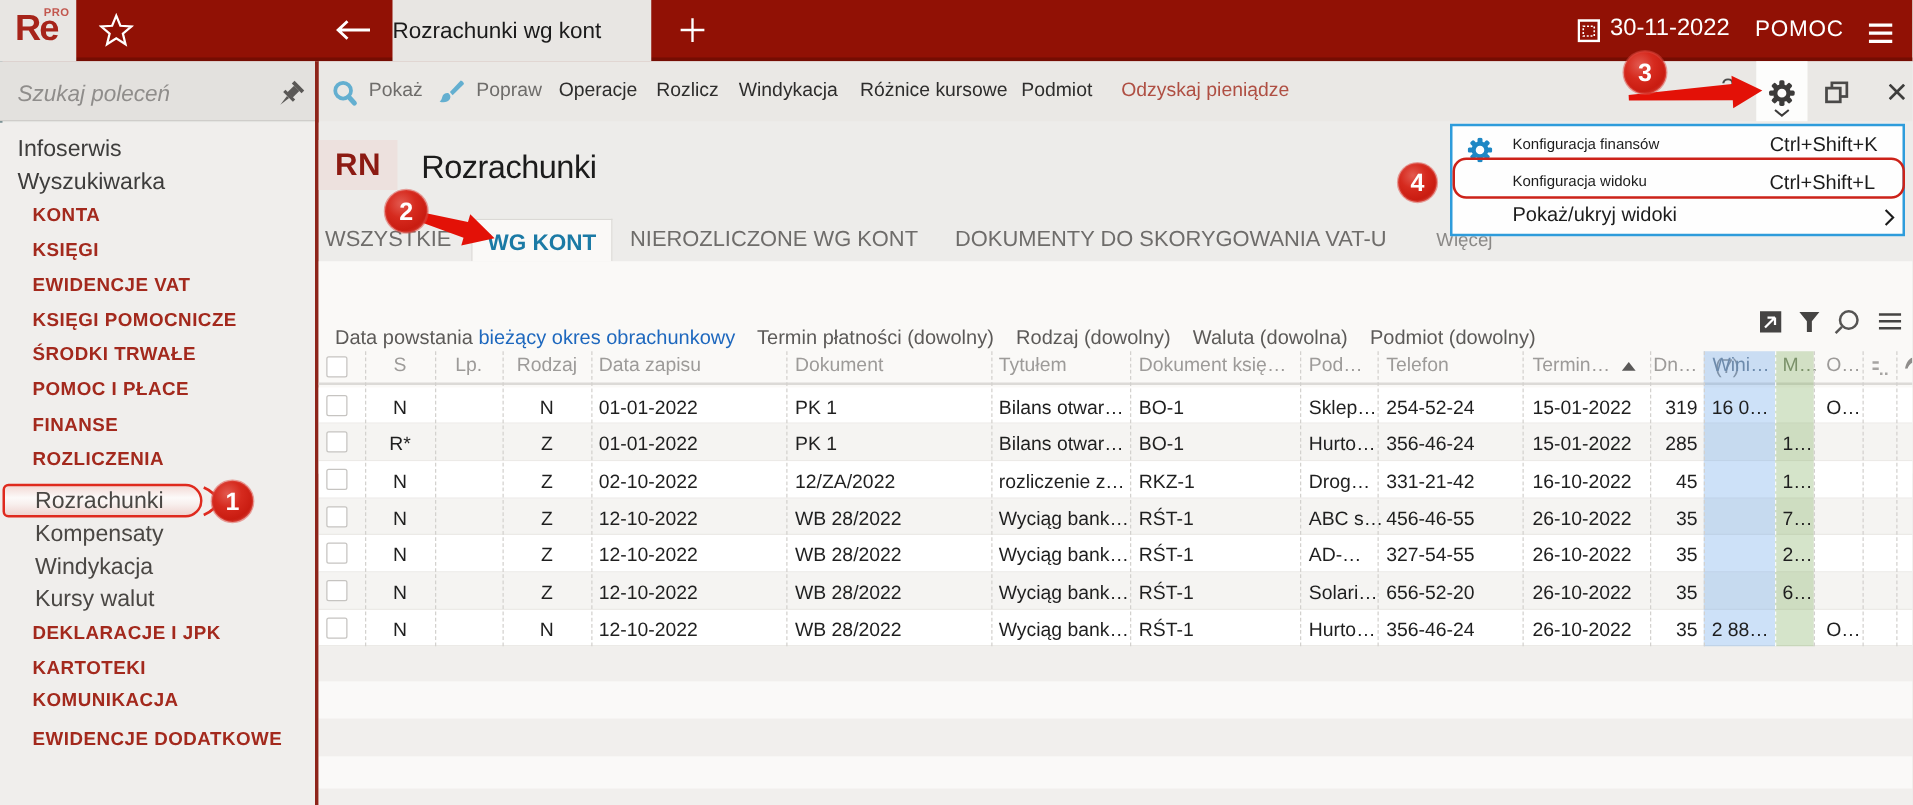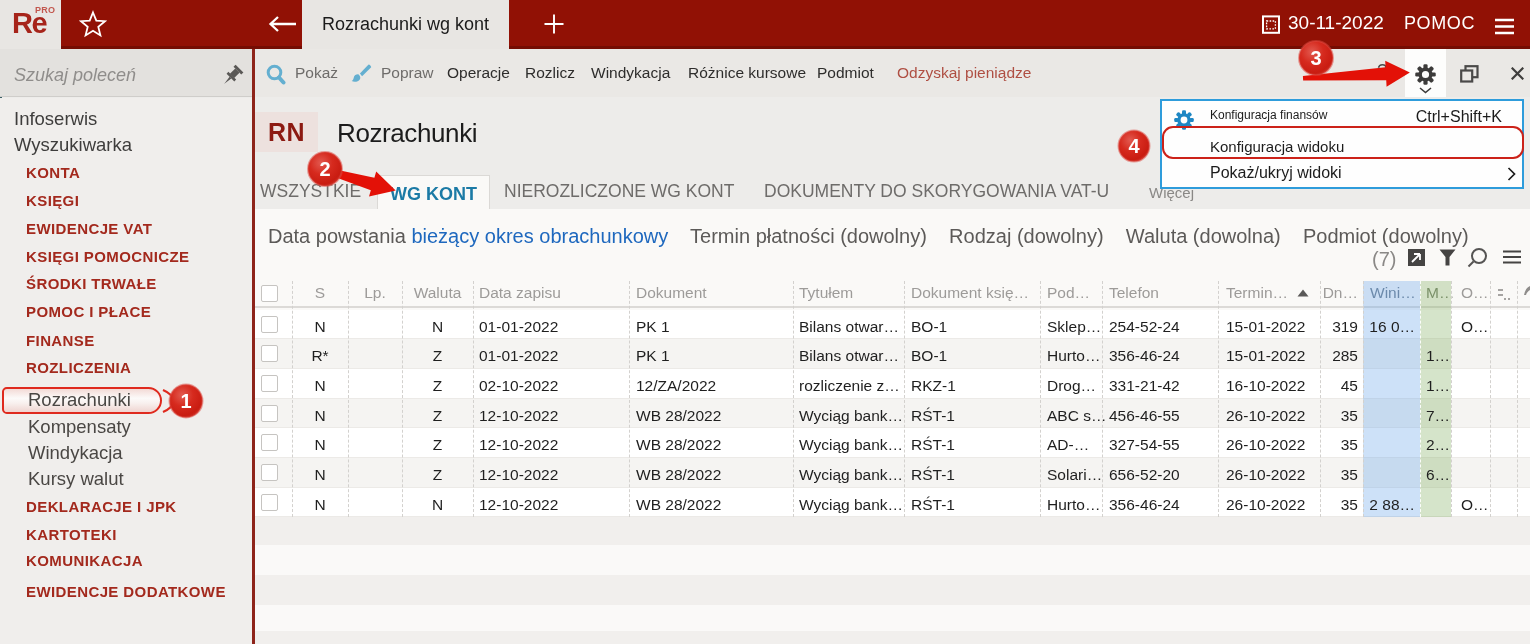--- a/index.html
+++ b/index.html
@@ -5,22 +5,22 @@
   html,body { width:1530px; height:644px; overflow:hidden; }
   body { font-family:"Liberation Sans", sans-serif; position:relative; background:#EDECEA; }
   .abs { position:absolute; }
 
   
   #titlebar { position:absolute; left:0; top:0; width:1530px; height:49px; background:#911105; }
   #titlebar .darkedge { position:absolute; left:0; bottom:0; width:100%; height:3px; background:#750D03; }
   #logo { position:absolute; left:0; top:0; width:61px; height:49px; background:#E8E6E3; z-index:2; }
   #logo .re { position:absolute; left:12px; top:7px; font-size:29px; font-weight:bold; color:#A6241A; letter-spacing:-1.5px;}
   #logo .pro { position:absolute; left:35px; top:5px; font-size:9px; font-weight:bold; color:#C2574E; letter-spacing:0.3px;}
-  #toptab { position:absolute; left:302px; top:0; width:207px; height:49px; background:#E8E6E3; z-index:2;
-            color:#1B1B1B; font-size:18px; text-align:center; line-height:49px; }
+  #toptab { position:absolute; left:314px; top:0; width:207px; height:49px; background:#E8E6E3; z-index:2;
+            color:#1B1B1B; font-size:18px; text-align:left; line-height:49px; }
   .tbtext { color:#fff; font-size:20px; }
 
   
   #toolbar { position:absolute; left:255px; top:49px; width:1275px; height:48px; background:#EAE8E5; }
   #searcharea { position:absolute; left:0; top:49px; width:252px; height:48px; background:#E3E1DE; border-bottom:1px solid #CFCDCA;}
   #searcharea .ph { position:absolute; left:14px; top:16px; font-style:italic; font-size:18px; color:#8F8D8B; }
   .titem { position:absolute; top:15px; font-size:15.5px; color:#2E2D2C; }
   .titem.gray { color:#6E6C6A; }
   .titem.red { color:#AF4F43; }
 
@@ -38,21 +38,21 @@
   #rnbadge { position:absolute; left:0px; top:14px; width:63px; height:40px; background:#EDE1DE; color:#8C1A12;
              font-weight:bold; font-size:25px; text-align:center; line-height:40px; letter-spacing:0.5px;}
   #heading { position:absolute; left:82px; top:20px; font-size:26px; letter-spacing:-0.4px; color:#1C1C1C; }
   
   .tab { position:absolute; top:83px; height:34px; font-size:17.5px; color:#6E6C6A; white-space:nowrap;}
   #seltab { position:absolute; left:122px; top:77px; width:113px; height:34px; background:#FAF9F7;
             border:1px solid #DBD9D6; border-bottom:none; }
   #seltab span { display:block; text-align:center; margin-top:8px; font-size:18px; font-weight:bold; color:#1B7AA5; }
   
   #whitestrip { position:absolute; left:0; top:111px; width:1275px; height:170px; background:#FAF9F7; }
-  .flt { position:absolute; font-size:20px; color:#5C5A58; white-space:nowrap; }
+  .flt { position:absolute; font-size:16px; color:#5C5A58; white-space:nowrap;margin-top:37px; }
   .flt b { font-weight:normal; color:#1E68BE; }
 
   
   #tbl { position:absolute; left:0; top:183px; width:1275px; height:236px; }
   #thead { position:absolute; left:0; top:0; width:1275px; height:25px; font-size:15.5px; color:#9D9B99; }
   #thead span { position:absolute; top:3px; white-space:nowrap; }
   #hsep { position:absolute; left:0; top:25px; width:1275px; height:2px; background:#DCDAD7; }
   .row { position:absolute; left:0; width:1275px; height:29.7px; font-size:15.5px; color:#1F1F1F; }
   .row span { position:absolute; top:8px; white-space:nowrap; z-index:3; }
   .cb { position:absolute; left:6px; width:17px; height:17px; border:1px solid #C6C4C1; background:#fff; border-radius:2px; }
@@ -199,21 +199,21 @@
     <path d="M0 1.5 H18 M0 7 H18 M0 12.5 H18" stroke="#454443" stroke-width="2"></path>
     </svg>
 
   <div id="tbl">
     <div class="colblue"></div>
       <div class="colgreen"></div>
     <div id="thead">
       <div class="cb" style="top:4px;"></div>
       <span style="left:37px;width:56px;text-align:center;">S</span>
       <span style="left:93px;width:54px;text-align:center;">Lp.</span>
-      <span style="left:147px;width:71px;text-align:center;">Waluta</span>
+      <span style="left:147px;width:71px;text-align:center;">Rodzaj</span>
       <span style="left:224px;">Data zapisu</span>
       <span style="left:381px;">Dokument</span>
       <span style="left:544px;">Tytułem</span>
       <span style="left:656px;">Dokument księ…</span>
       <span style="left:792px;">Pod…</span>
       <span style="left:854px;">Telefon</span>
       <span style="left:971px;">Termin…</span>
       <svg class="abs" style="left:1042px;top:8px;" width="12" height="8" viewBox="0 0 12 8">
           <path d="M6 0.5 L11.5 7.5 H0.5 Z" fill="#5A5958"></path>
         </svg>
@@ -365,21 +365,22 @@
     <rect x="9.6" y="0.3" width="4.8" height="5" rx="1.5" transform="rotate(90 12 12)"></rect>
     <rect x="9.6" y="0.3" width="4.8" height="5" rx="1.5" transform="rotate(135 12 12)"></rect>
     <rect x="9.6" y="0.3" width="4.8" height="5" rx="1.5" transform="rotate(180 12 12)"></rect>
     <rect x="9.6" y="0.3" width="4.8" height="5" rx="1.5" transform="rotate(225 12 12)"></rect>
     <rect x="9.6" y="0.3" width="4.8" height="5" rx="1.5" transform="rotate(270 12 12)"></rect>
     <rect x="9.6" y="0.3" width="4.8" height="5" rx="1.5" transform="rotate(315 12 12)"></rect>
       </g>
     </svg>
   <span class="abs" style="left:48px;top:7px;font-size:12px;color:#1C1C1C;">Konfiguracja finansów</span>
   <span class="abs" style="left:0;top:7px;width:340px;text-align:right;font-size:16px;color:#1C1C1C;">Ctrl+Shift+K</span>
-  <span class="abs" style="left:48px;top:37px;font-size:15px;color:#1C1C1C;">Konfiguracja widoku</span>
+  <span class="abs" style="left:48px;top:37px;font-size:12px;color:#1C1C1C;">Konfiguracja widoku</span>
+  <span class="abs" style="left:0;top:37px;width:338px;text-align:right;font-size:16px;color:#1C1C1C;">Ctrl+Shift+L</span>
   <span class="abs" style="left:48px;top:63px;font-size:16px;color:#1C1C1C;">Pokaż/ukryj widoki</span>
   <svg class="abs" style="left:345px;top:66px;" width="9" height="14" viewBox="0 0 9 14">
     <path d="M1.5 1 L7.5 7 L1.5 13" fill="none" stroke="#1C1C1C" stroke-width="1.7"></path>
     </svg>
 </div>
 <div class="abs" style="left:1162px;top:126px;width:362px;height:33px;border:2.5px solid #CC2219;border-radius:11px;z-index:31;"></div>
 
 <svg class="abs" style="left:0;top:0;z-index:40;" width="1530" height="644" viewBox="0 0 1530 644">
   <defs>
     <radialGradient id="ball" cx="38%" cy="32%" r="80%">

